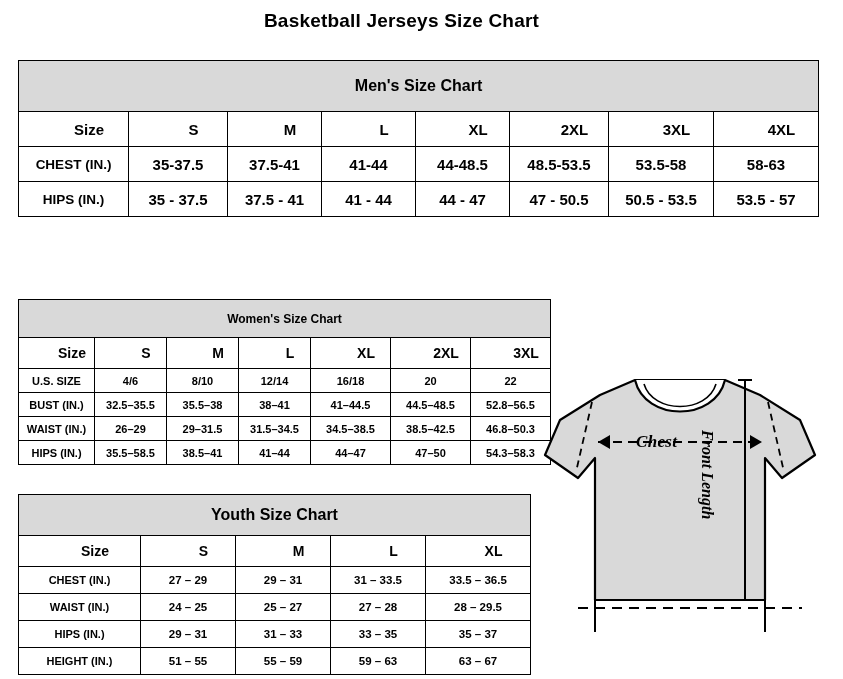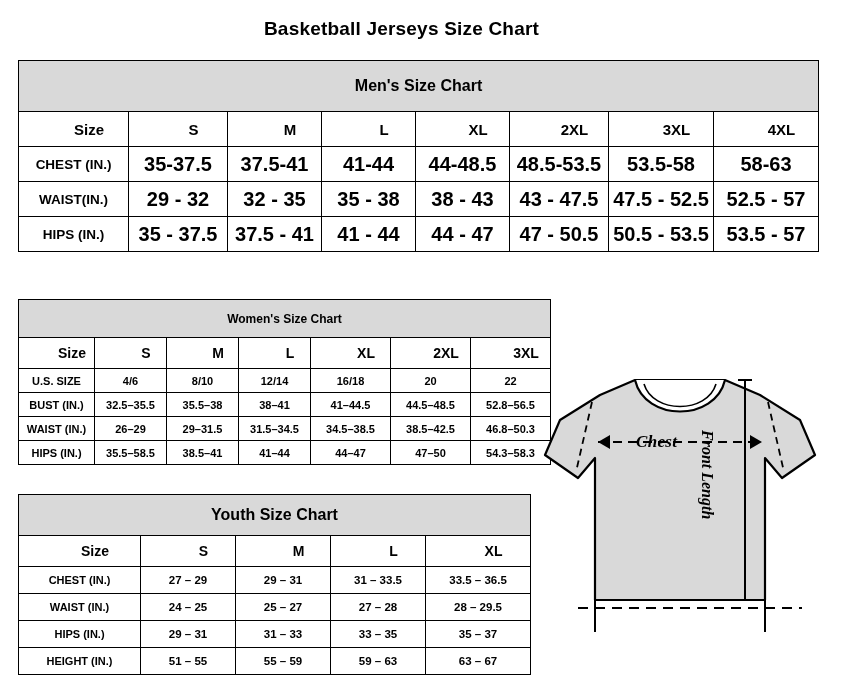--- a/index.html
+++ b/index.html
@@ -10,21 +10,21 @@
   body {
     width: 843px;
     height: 679px;
     position: relative;
     font-family: "Liberation Sans", sans-serif;
     color: #000000;
     overflow: hidden;
   }
   .page-title {
     position: absolute;
-    top: 18px;
+    top: 10px;
     left: 0;
     width: 803px;
     text-align: center;
     font-size: 19px;
     font-weight: bold;
     letter-spacing: 0.2px;
   }
   table {
     border-collapse: collapse;
     table-layout: fixed;
@@ -49,21 +49,21 @@
   }
 
   
   #mens-table {
     position: absolute;
     left: 18px;
     top: 60px;
     width: 800px;
   }
   #mens-table .chart-title td { font-size: 16px; }
-  #mens-table td { height: 32px; font-size: 20px; }
+  #mens-table td { height: 32px; font-size: 15px; }
   #mens-table .hdr td { font-size: 15px; }
   #mens-table .rowlabel { font-size: 13.5px; }
 
   
   #womens-table {
     position: absolute;
     left: 18px;
     top: 299px;
     width: 532px;
   }
@@ -149,30 +149,20 @@
       <td class="rowlabel">CHEST (IN.)</td>
       <td>35-37.5</td>
       <td>37.5-41</td>
       <td>41-44</td>
       <td>44-48.5</td>
       <td>48.5-53.5</td>
       <td>53.5-58</td>
       <td>58-63</td>
     </tr>
     <tr>
-      <td class="rowlabel">WAIST(IN.)</td>
-      <td>29 - 32</td>
-      <td>32 - 35</td>
-      <td>35 - 38</td>
-      <td>38 - 43</td>
-      <td>43 - 47.5</td>
-      <td>47.5 - 52.5</td>
-      <td>52.5 - 57</td>
-    </tr>
-    <tr>
       <td class="rowlabel">HIPS (IN.)</td>
       <td>35 - 37.5</td>
       <td>37.5 - 41</td>
       <td>41 - 44</td>
       <td>44 - 47</td>
       <td>47 - 50.5</td>
       <td>50.5 - 53.5</td>
       <td>53.5 - 57</td>
     </tr>
   </tbody>

